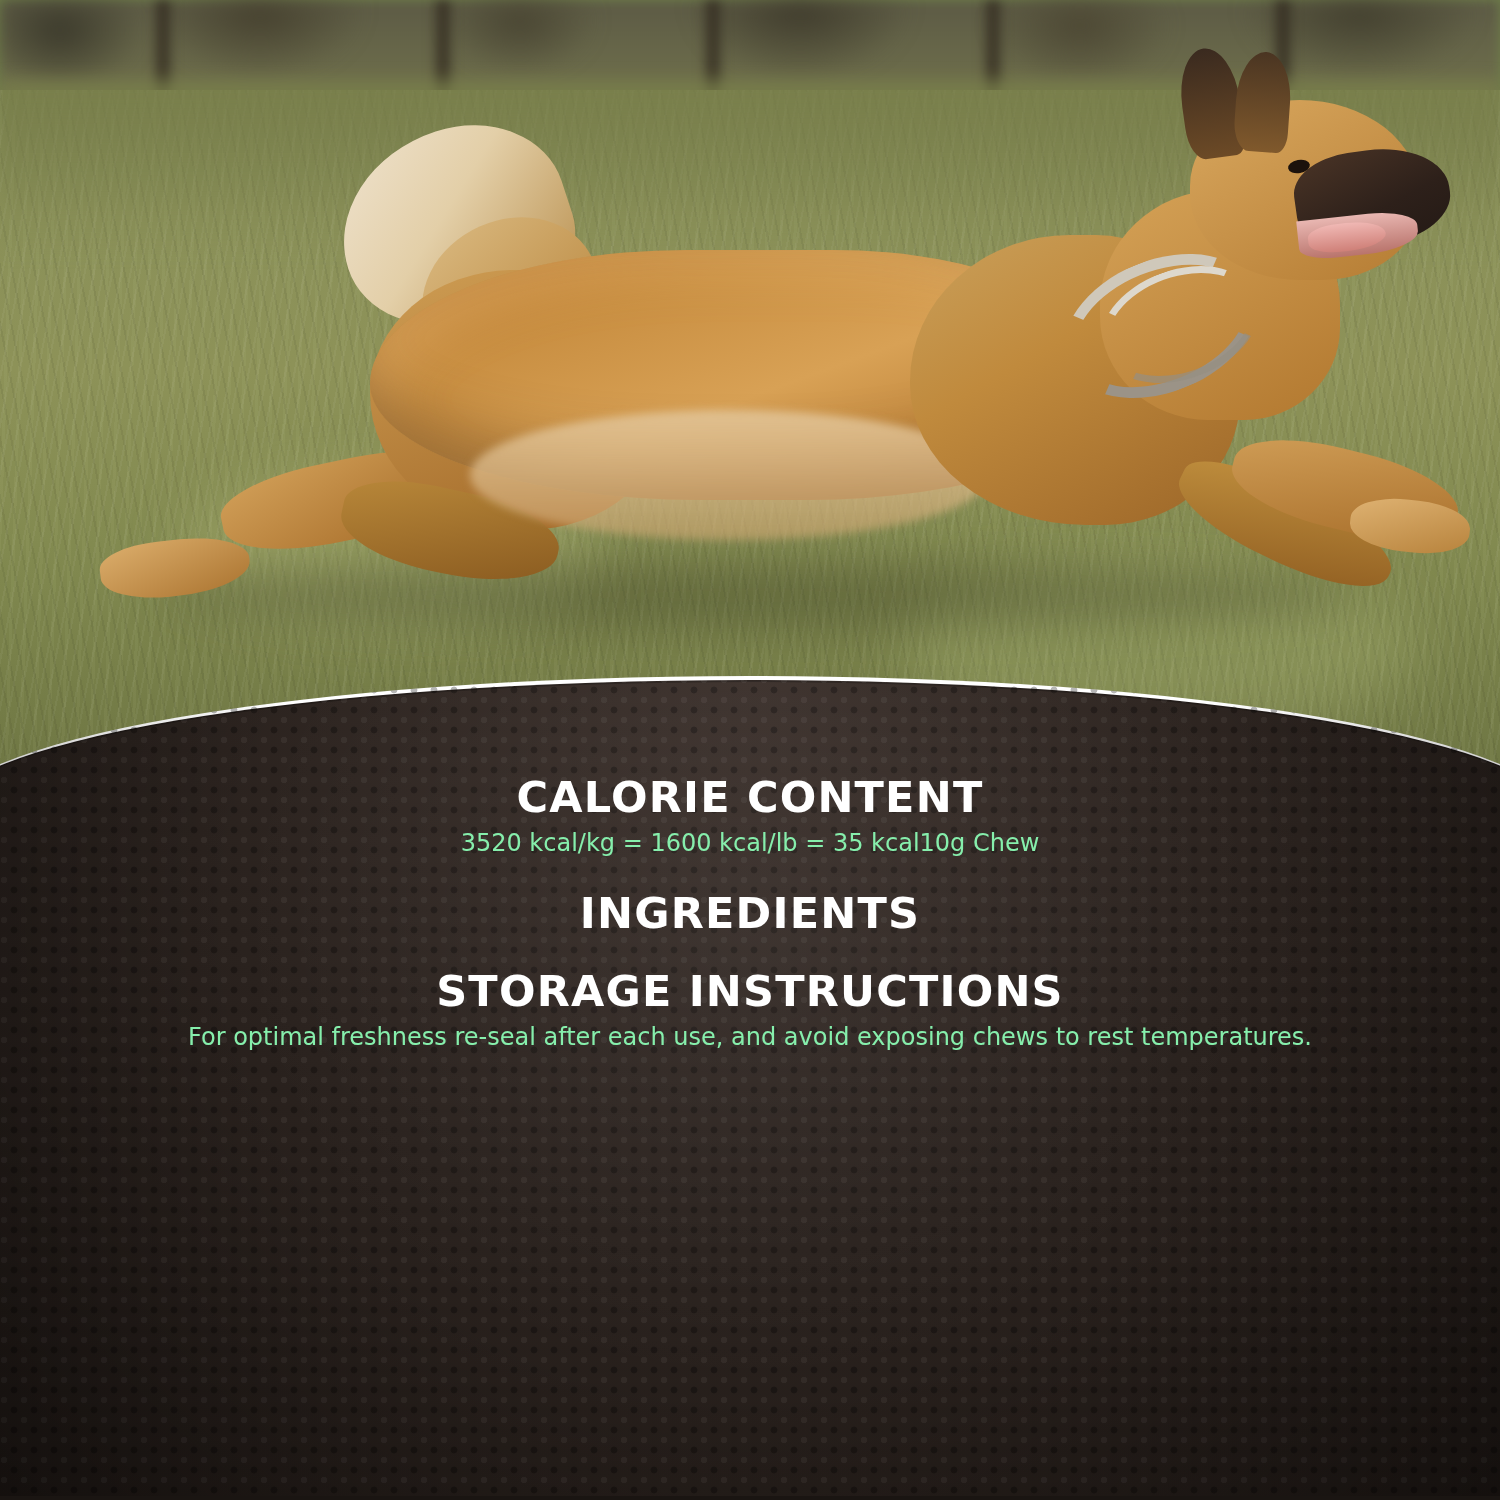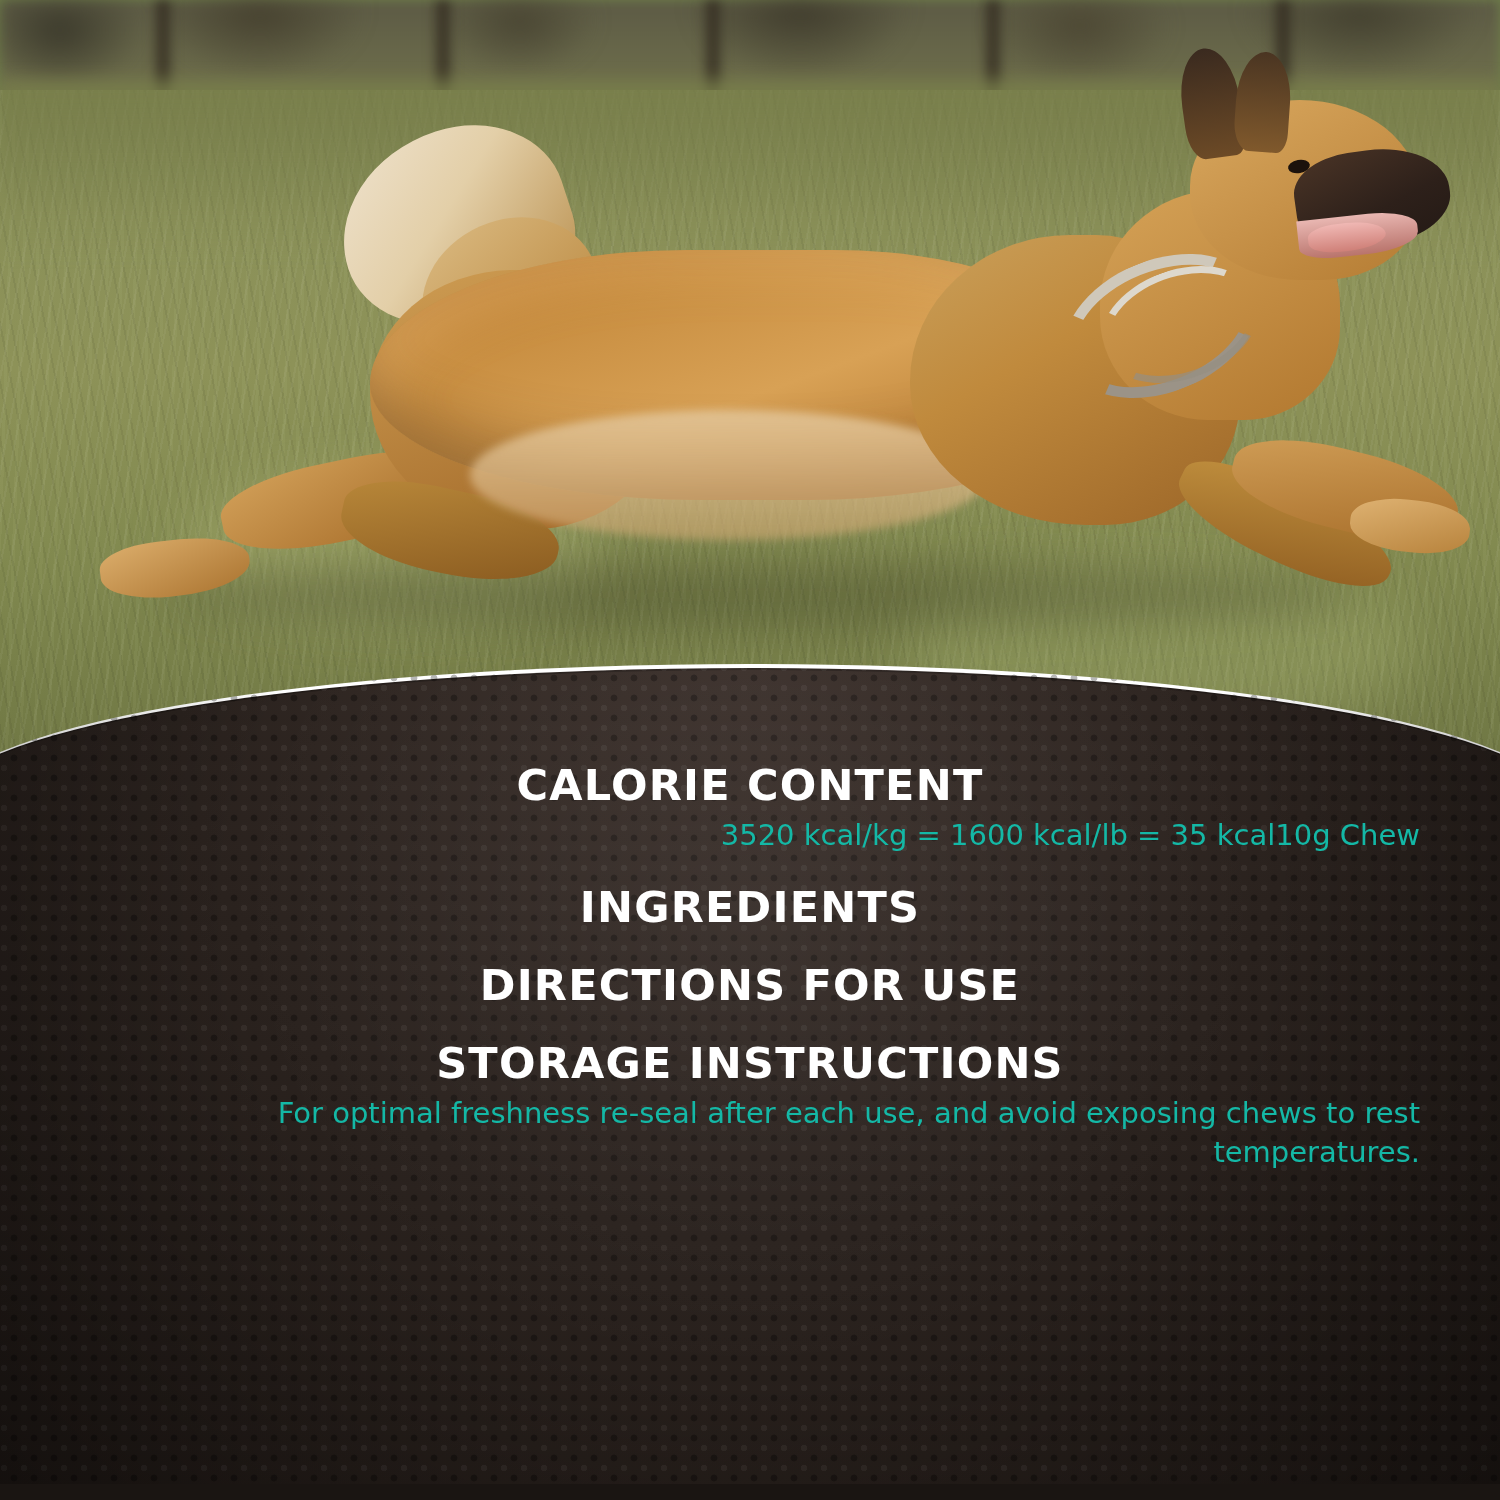--- a/index.html
+++ b/index.html
@@ -203,21 +203,21 @@
     left: 120px; top: 540px; width: 1200px; height: 70px;
     border-radius: 50%;
     background: rgba(45,50,25,0.30);
     filter: blur(22px);
   }
 
   
   .panel {
     position: absolute;
     left: 0;
-    bottom: 16px;
+    bottom: 4px;
     width: 1500px;
     height: 820px;
     overflow: hidden;
   }
   .panel-bg {
     position: absolute;
     left: -60px;
     top: 0;
     width: 1620px;
     height: 980px;
@@ -266,27 +266,26 @@
     font-family: "DejaVu Sans", sans-serif;
     font-weight: 700;
     font-size: 43px;
     letter-spacing: 1.2px;
     margin: 0 0 6px 0;
     color: #ffffff;
     text-transform: uppercase;
   }
   p.sec-body {
     font-family: "DejaVu Sans", sans-serif;
-    font-size: 29px;
+    font-size: 24px;
     line-height: 1.32;
     margin: 0 auto;
-    color: #14b8a6;
+    color: #86efac;
     font-weight: 400;
     max-width: 1340px;
-    text-align: right;
   }
   .s-calorie { padding-top: 96px; }
   .s-ingredients { margin-top: 34px; }
   .s-ingredients p.sec-body { max-width: 1220px; }
   .s-directions { margin-top: 40px; }
   .s-directions p.sec-body { max-width: 1340px; }
   .s-storage { margin-top: 40px; }
 </style>
 </head>
 <body>
@@ -344,21 +343,20 @@
       <div class="section s-calorie">
         <h2 class="sec-title">CALORIE CONTENT</h2>
         <p class="sec-body">3520 kcal/kg = 1600 kcal/lb = 35 kcal10g Chew</p>
       </div>
 
       <div class="section s-ingredients">
         <h2 class="sec-title">INGREDIENTS</h2>
       </div>
 
       <div class="section s-directions">
-        <h2 class="sec-title">DIRECTIONS FOR USE</h2>
       </div>
 
       <div class="section s-storage">
         <h2 class="sec-title">STORAGE INSTRUCTIONS</h2>
         <p class="sec-body">For optimal freshness re-seal after each use, and avoid exposing chews to rest temperatures.</p>
       </div>
 
     </div>
   </div>
 

